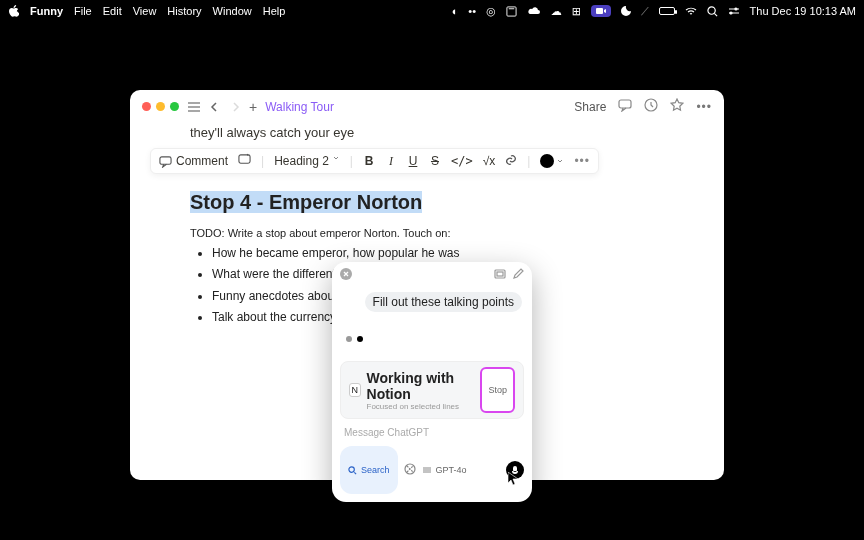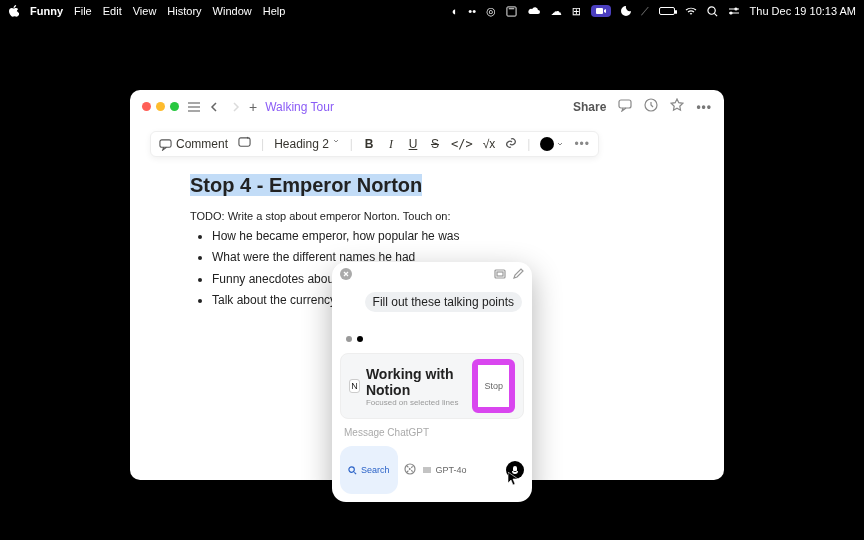--- a/index.html
+++ b/index.html
@@ -45,21 +45,21 @@
   }
   .titlebar {
     display: flex; align-items: center; gap: 8px;
     padding: 8px 12px;
     font-size: 12px;
   }
   .traffic { display:flex; gap:5px; }
   .dot { width: 9px; height: 9px; border-radius: 50%; }
   .dot.r{background:#ff5f57;} .dot.y{background:#febc2e;} .dot.g{background:#28c840;}
   .tb-icon { color:#8a8a8a; display:inline-flex; }
-  .tb-right { margin-left:auto; display:flex; align-items:center; gap:12px; color:#787878;font-weight:bold;}
+  .tb-right { margin-left:auto; display:flex; align-items:center; gap:12px; color:#787878;}
   .tb-right .share { font-size: 12px; color:#555;}
   .doc-body { padding: 0 60px 20px 60px; }
   .doc-line { font-size: 13px; color:#37352f; margin: 2px 0; }
   .toolbar {
     margin: 8px 0 14px -40px;
     display:flex; align-items:center; gap:10px;
     background:#fff; border:1px solid #eee; border-radius:6px;
     padding: 4px 8px; width: fit-content;
     box-shadow: 0 2px 6px rgba(0,0,0,.06);
     font-size: 12px; color:#37352f;
@@ -102,21 +102,21 @@
   .th-dot.alt{ background:#000;}
   .pop-body{ flex:1; }
   .ctx {
     margin: 0 8px 6px 8px;
     background:#f5f6f7; border:1px solid #eee; border-radius:8px;
     padding:5px 8px; display:flex; align-items:center; gap:6px;
   }
   .ctx .lg{ width:14px; height:14px; border-radius:3px; background:#fff; border:1px solid #ccc; display:flex; align-items:center; justify-content:center; font-size:9px;}
   .ctx .t1{ font-size:14px; font-weight:600;}
   .ctx .t2{ font-size:8px; color:#999;}
-  .ctx .stop{ margin-left:auto; font-size:9px; color:#666; background:#fff; border-radius:6px; padding:16px 6px; border:6px solid #d946ef; cursor:pointer;}
+  .ctx .stop{ margin-left:auto; font-size:9px; color:#666; background:#fff; border-radius:6px; padding:16px 6px; border:2px solid #d946ef; cursor:pointer;}
   .msgrow{ margin:0 8px 6px 8px; font-size:10px; color:#aaa; padding: 2px 4px;}
   .pop-bottom{ margin:0 8px 8px 8px; display:flex; align-items:center; gap:6px;}
   .search{ background:#e8f1fd; border-radius:12px; padding:19px 8px; display:inline-flex; align-items:center; gap:4px; font-size:9px; color:#2a62c7; cursor:pointer;}
   .botic{ color:#888; font-size:11px; cursor:pointer;}
   .model{ font-size:9px; color:#666; display:inline-flex; align-items:center; gap:4px; cursor:pointer;}
   .mic{ margin-left:auto; width:18px; height:18px; border-radius:50%; background:#000; display:flex; align-items:center; justify-content:center; cursor:pointer;}
   .cursor {
     position:absolute; width:10px; height:14px; pointer-events:none;
   }
 </style>
@@ -224,20 +224,21 @@
             <circle cx="7" cy="7" r="6"></circle>
             <path d="M7 4v3l2 2"></path>
           </svg></span>
       <span><svg width="14" height="14" viewBox="0 0 14 14" fill="none" stroke="#888" stroke-width="1.2">
             <path d="M7 1l1.8 3.7 4 .6-3 2.9.7 4L7 10.3 3.5 12.2l.7-4-3-2.9 4-.6z"></path>
           </svg></span>
       <span style="letter-spacing:1px">•••</span>
     </div>
   </div>
   <div class="doc-body">
+    <div class="doc-line">they'll always catch your eye</div>
 
     <div class="toolbar">
       <span style="display:inline-flex;align-items:center;gap:4px">
           <svg width="13" height="13" viewBox="0 0 14 14" fill="none" stroke="#555" stroke-width="1.2">
             <rect x="1" y="2" width="12" height="8" rx="2"></rect>
             <path d="M5 10l-1 3 4-3"></path>
           </svg>
           <span>Comment</span>
         </span>
       <span class="ic"><svg width="13" height="13" viewBox="0 0 14 14" fill="none" stroke="#555" stroke-width="1.2">

